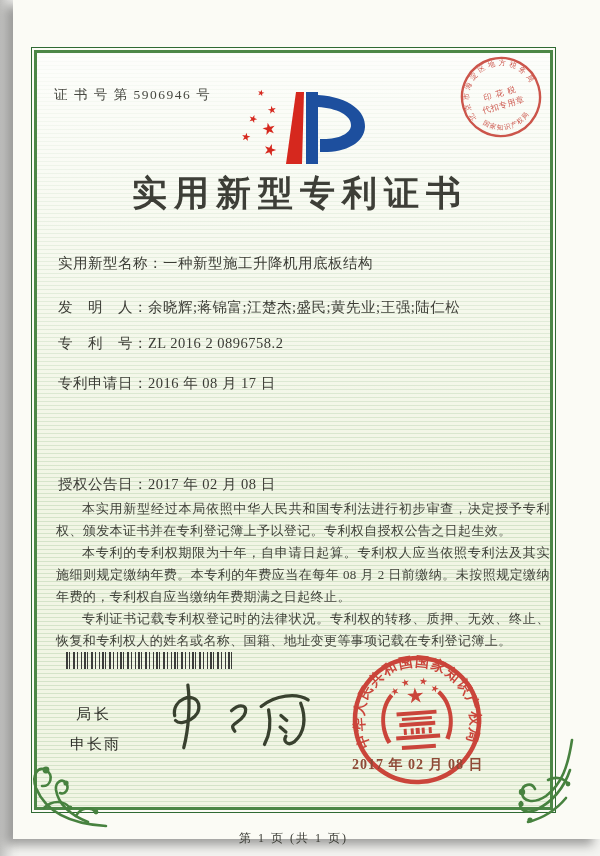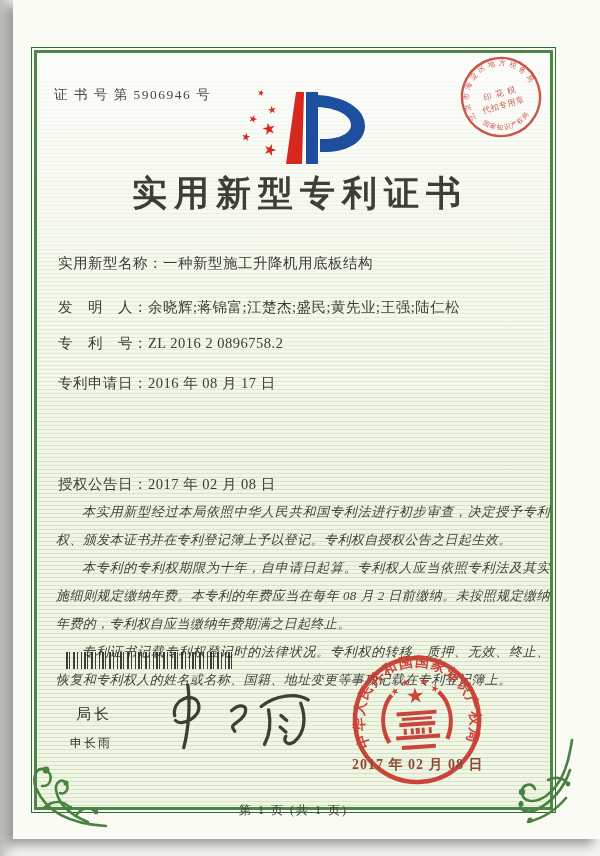--- a/index.html
+++ b/index.html
@@ -14,37 +14,37 @@
          background-color:#f1f5e4;
          background-image:
            linear-gradient(180deg,rgba(255,255,255,.85) 0%,rgba(255,255,255,.35) 30%,rgba(255,255,255,0) 60%),
            repeating-linear-gradient(180deg,rgba(110,165,100,.22) 0px,rgba(110,165,100,.22) 1px,rgba(255,255,255,0) 1px,rgba(255,255,255,0) 4px);}
   .abs{position:absolute;}
   .cert-no{left:54px;top:86px;font-size:13.5px;letter-spacing:1.5px;color:#474841;}
   .title{left:0;top:170px;width:600px;text-align:center;font-size:35px;font-weight:600;
          letter-spacing:7px;color:#3d3e37;}
   .field{left:58px;width:495px;font-size:14.5px;color:#3b3c35;letter-spacing:.5px;white-space:nowrap;}
   .f0{top:254px;} .f1{top:298px;} .f2{top:334px;} .f3{top:374px;} .f4{top:431px;} .f5{top:475px;}
-  .paras{left:56px;top:498px;width:494px;font-size:13px;line-height:28px;color:#3f4139;
-         font-style:italic;letter-spacing:.4px;text-align:justify;}
+  .paras{left:56px;top:498px;width:494px;font-size:13px;line-height:22px;color:#3f4139;
+         letter-spacing:.4px;text-align:justify;}
   .paras p{margin:0;text-indent:2em;}
   .barcode{left:66px;top:652px;width:166px;height:17px;opacity:.88;
      background:repeating-linear-gradient(90deg,
        #242424 0 2px,transparent 2px 3px,
        #242424 3px 4px,transparent 4px 7px,
        #242424 7px 9px,transparent 9px 11px,
        #242424 11px 12px,transparent 12px 15px,
        #242424 15px 16px,transparent 16px 18px);}
   .director-title{left:76px;top:705px;font-size:15px;letter-spacing:3px;color:#2e2f28;font-family:"Liberation Sans","DejaVu Sans",sans-serif;}
-  .director-name{left:70px;top:735px;font-size:12px;letter-spacing:2px;color:#2e2f28;font-family:Liberation Serif, serif;text-align:center;}
+  .director-name{left:70px;top:735px;font-size:15px;letter-spacing:2px;color:#2e2f28;font-family:Liberation Serif, serif;text-align:center;}
   .sig{left:150px;top:681px;}
   .seal-official{left:349px;top:652px;transform:rotate(-4deg);opacity:.92;}
   .seal-tax{left:459px;top:55px;transform:rotate(-16deg);opacity:.85;}
   .date-stamp{left:352px;top:756px;font-size:14px;font-weight:600;letter-spacing:1px;color:#8e4936;z-index:6;}
-  .footer{left:31px;top:802px;width:525px;text-align:center;font-size:12px;color:#3b3c35;letter-spacing:2px;}
+  .footer{left:31px;top:830px;width:525px;text-align:center;font-size:12px;color:#3b3c35;letter-spacing:2px;}
   .orn{z-index:3;}
   svg{display:block;}
 </style>
 </head>
 <body>
 
 <div id="root">
   <div class="paper"></div>
 
   <div class="frame">

